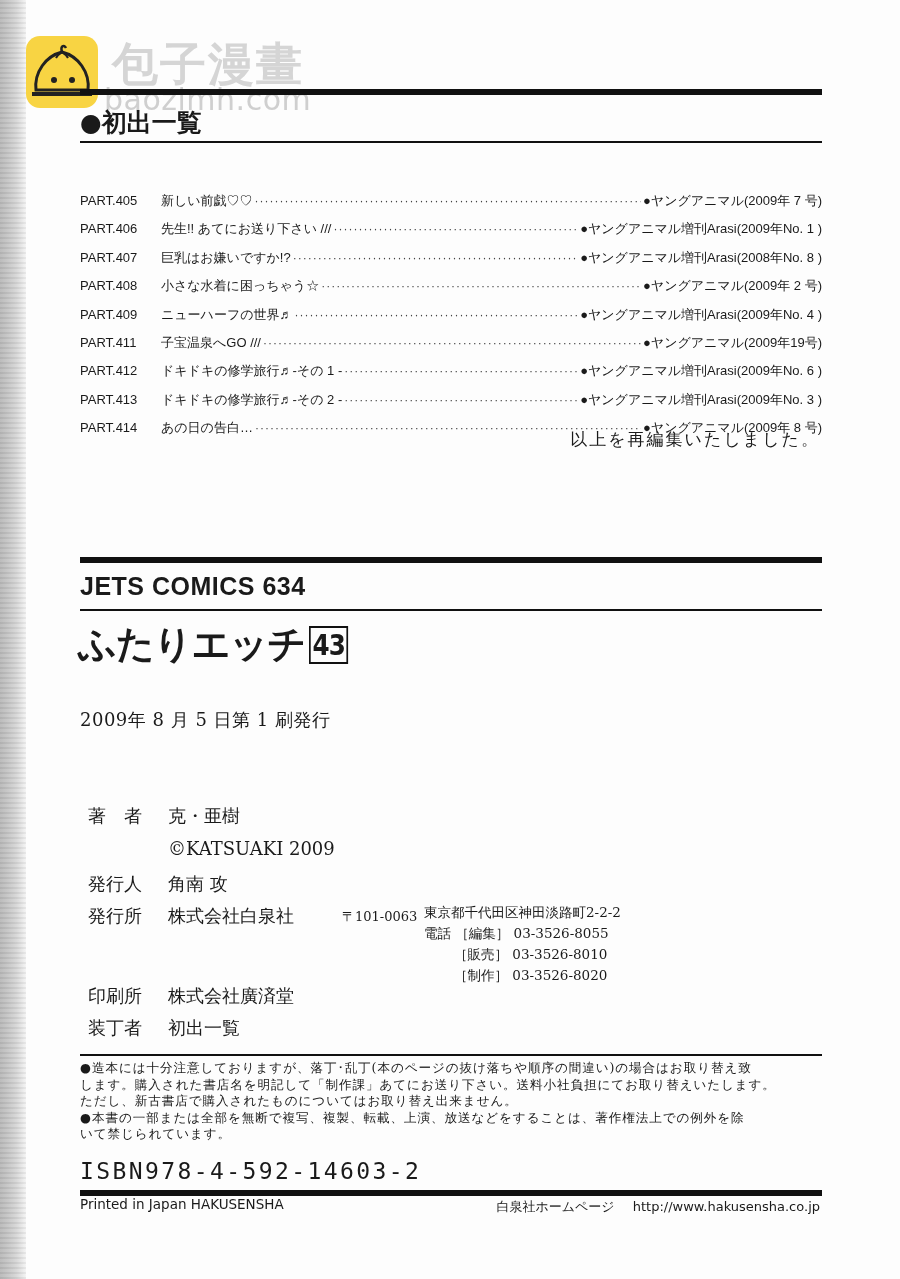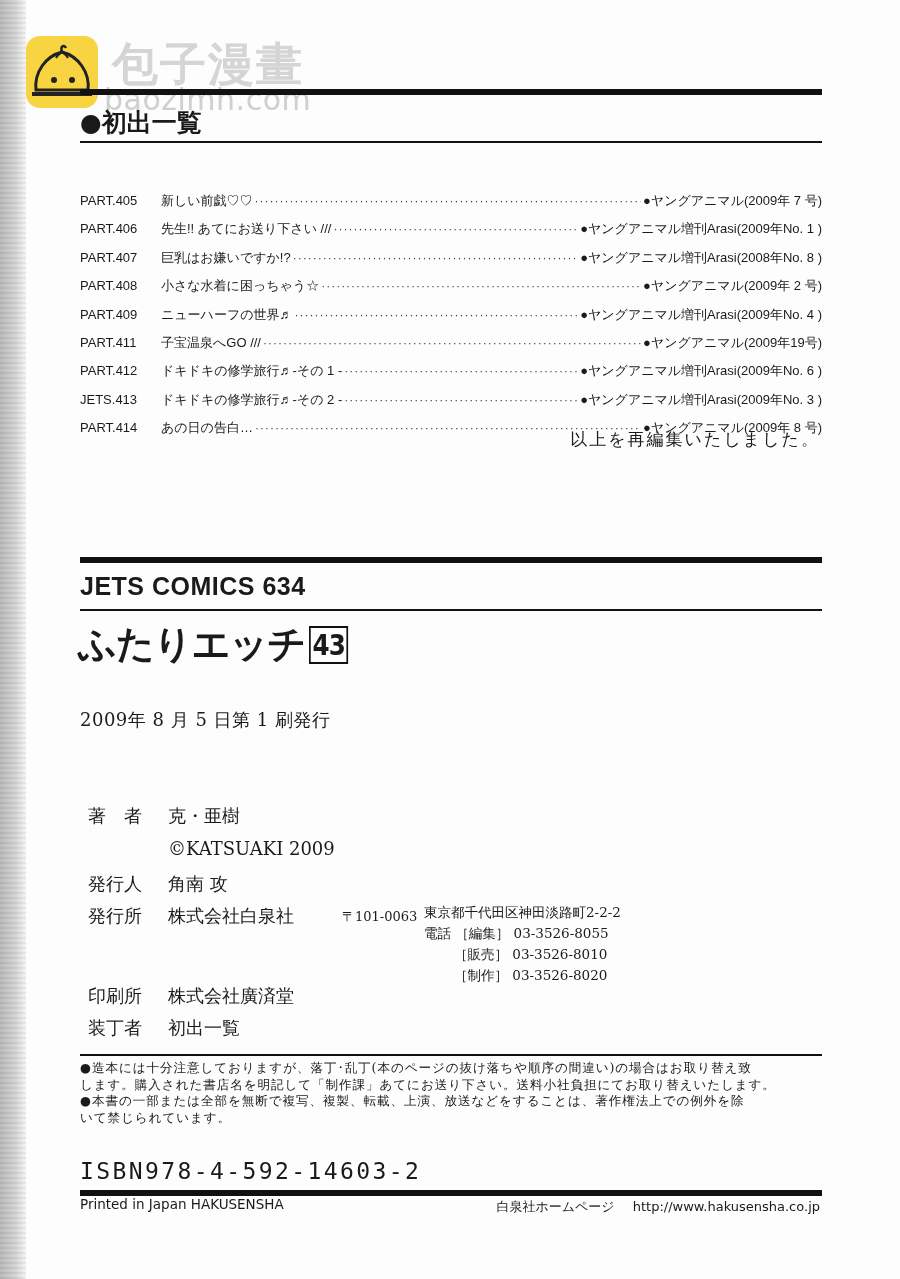--- a/index.html
+++ b/index.html
@@ -169,21 +169,21 @@
     <span class="toc-dots"></span>
     <span class="toc-src">●ヤングアニマル(2009年19号)</span>
   </div>
   <div class="toc-row">
     <span class="toc-part">PART.412</span>
     <span class="toc-title">ドキドキの修学旅行♬-その 1 -</span>
     <span class="toc-dots"></span>
     <span class="toc-src">●ヤングアニマル増刊Arasi(2009年No. 6 )</span>
   </div>
   <div class="toc-row">
-    <span class="toc-part">JETS.413</span>
+    <span class="toc-part">PART.413</span>
     <span class="toc-title">ドキドキの修学旅行♬-その 2 -</span>
     <span class="toc-dots"></span>
     <span class="toc-src">●ヤングアニマル増刊Arasi(2009年No. 3 )</span>
   </div>
   <div class="toc-row">
     <span class="toc-part">PART.414</span>
     <span class="toc-title">あの日の告白…</span>
     <span class="toc-dots"></span>
     <span class="toc-src">●ヤングアニマル(2009年 8 号)</span>
   </div>
@@ -241,20 +241,21 @@
   <div class="line ind">
     <span>［制作］</span>
     <span>03-3526-8020</span>
   </div>
 </div>
 
 <div class="rule thin" style="top:1054px;"></div>
 <div class="notice">
   <div>●造本には十分注意しておりますが、落丁･乱丁(本のページの抜け落ちや順序の間違い)の場合はお取り替え致</div>
   <div>します。購入された書店名を明記して「制作課」あてにお送り下さい。送料小社負担にてお取り替えいたします。</div>
+  <div>ただし、新古書店で購入されたものについてはお取り替え出来ません。</div>
   <div>●本書の一部または全部を無断で複写、複製、転載、上演、放送などをすることは、著作権法上での例外を除</div>
   <div>いて禁じられています。</div>
 </div>
 
 <div class="isbn">ISBN978-4-592-14603-2</div>
 <div class="rule thick" style="top:1190px;"></div>
 <div class="printed">Printed in Japan HAKUSENSHA</div>
 <div class="homepage">
   <span class="jp">白泉社ホームページ</span>
   <span>http://www.hakusensha.co.jp</span>

